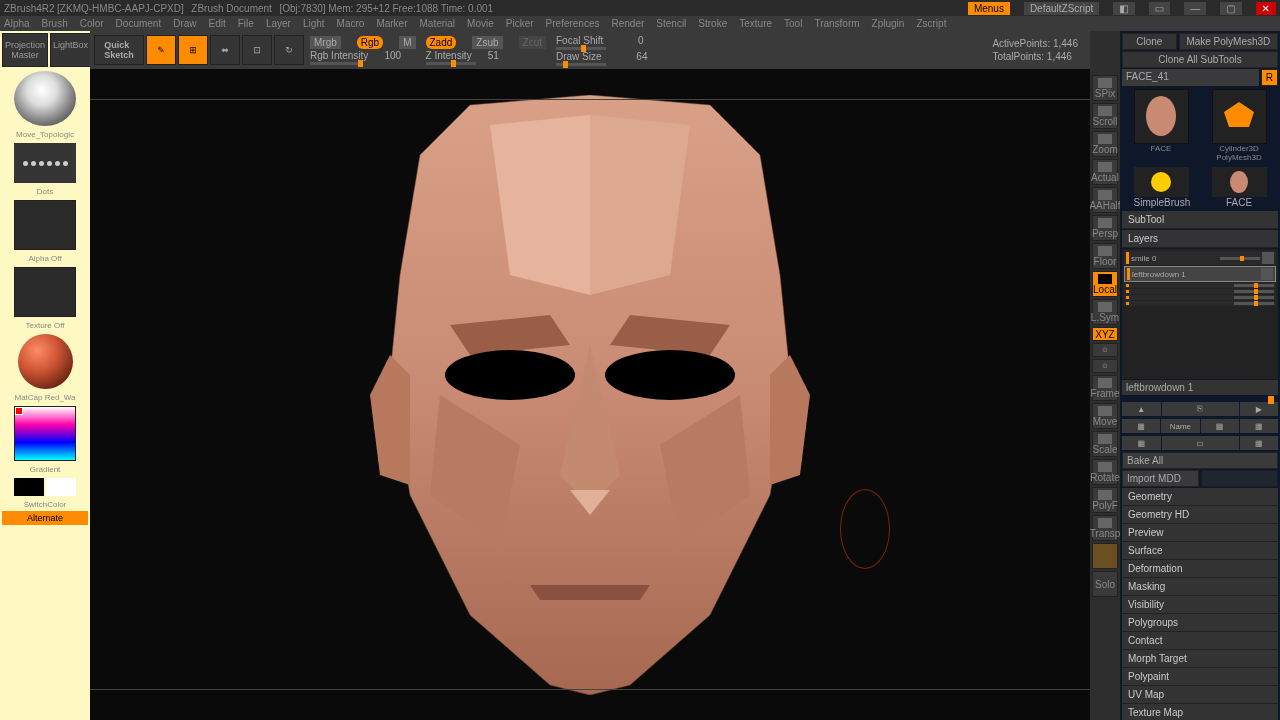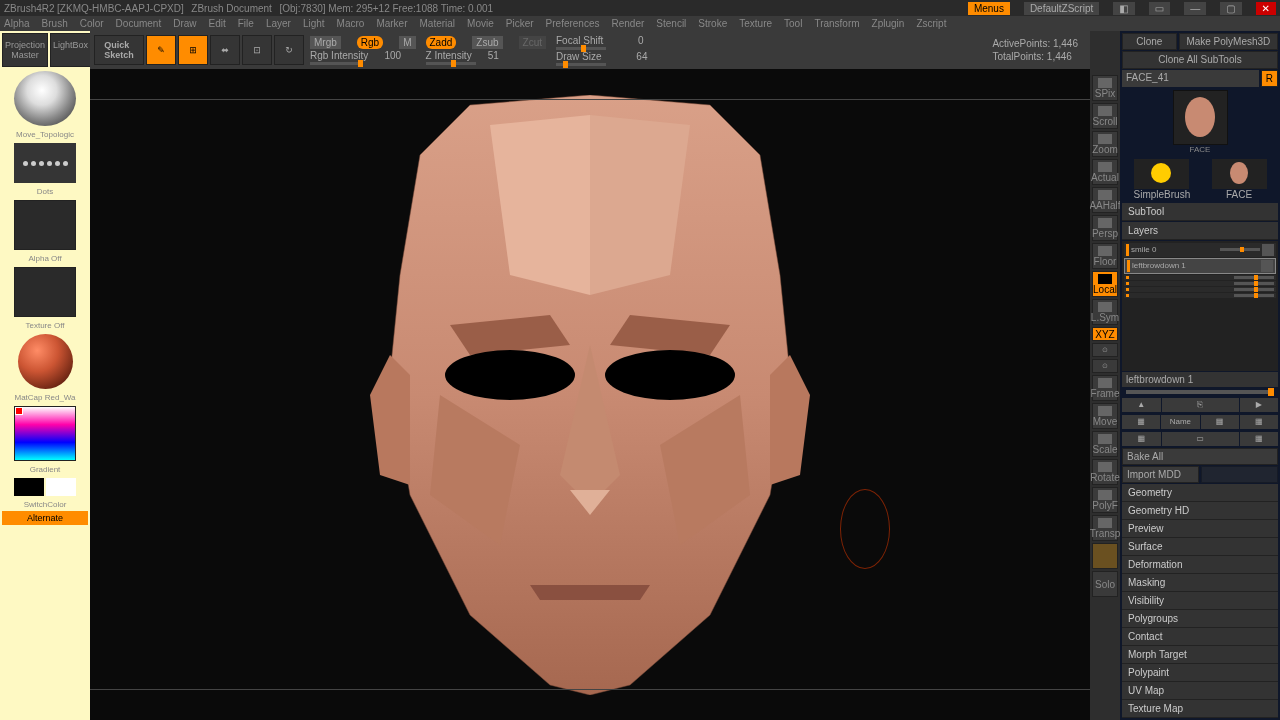--- a/index.html
+++ b/index.html
@@ -343,20 +343,29 @@
     </div>
     <div class="thumbs">
       <div class="thumb">
         <div class="img">
             <svg width="40" height="45" viewBox="0 0 40 45">
               <ellipse cx="20" cy="22" rx="15" ry="20" fill="#c88a72"></ellipse>
             </svg>
           </div>
         <div class="lbl">FACE</div>
       </div>
+      <div class="thumb">
+        <div class="img">
+            <svg width="40" height="40">
+              <path d="M20 5 L35 15 L30 30 L10 30 L5 15 Z" fill="#ff8c00"></path>
+            </svg>
+          </div>
+        <div class="lbl">Cylinder3D</div>
+        <div class="lbl">PolyMesh3D</div>
+      </div>
     </div>
     <div class="thumbs2">
       <div class="thumb2">
         <div class="img">
             <svg width="30" height="25">
               <circle cx="15" cy="12" r="10" fill="#ffcc00"></circle>
             </svg>
           </div>
         <div class="lbl">SimpleBrush</div>
       </div>

